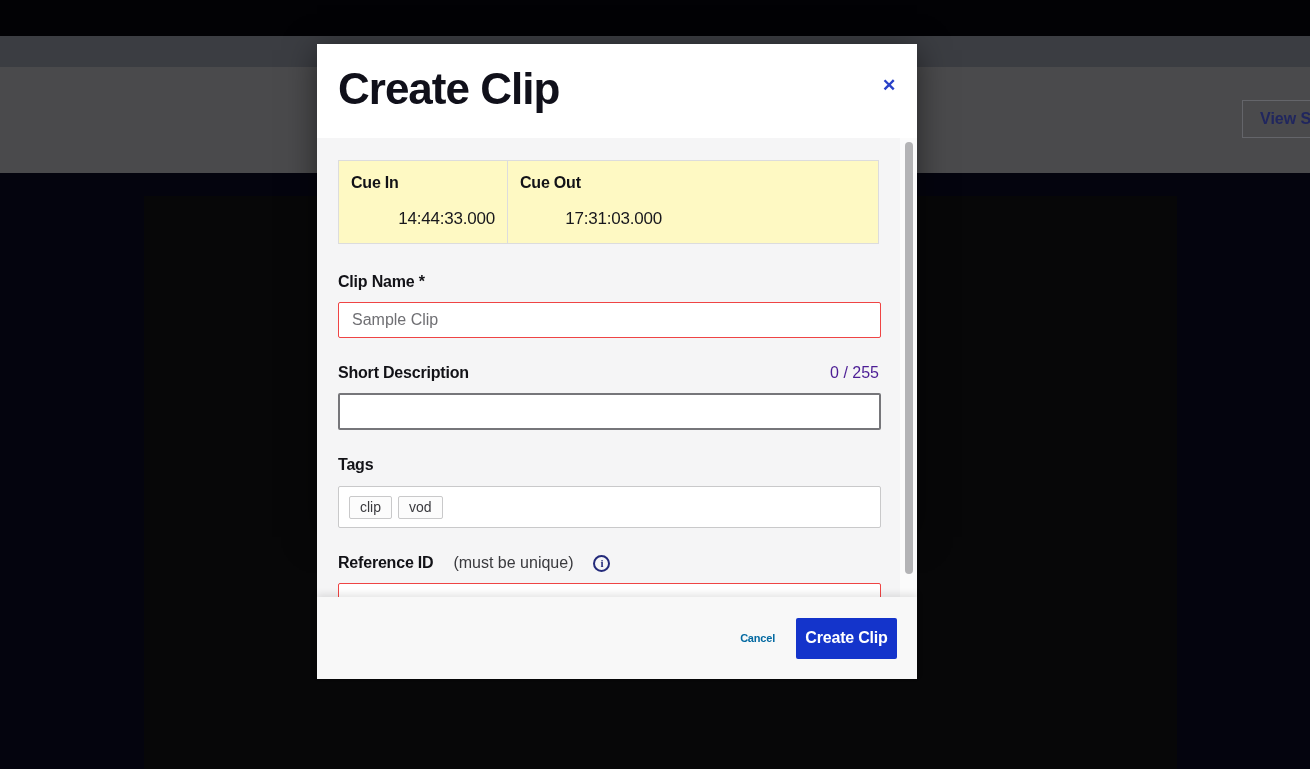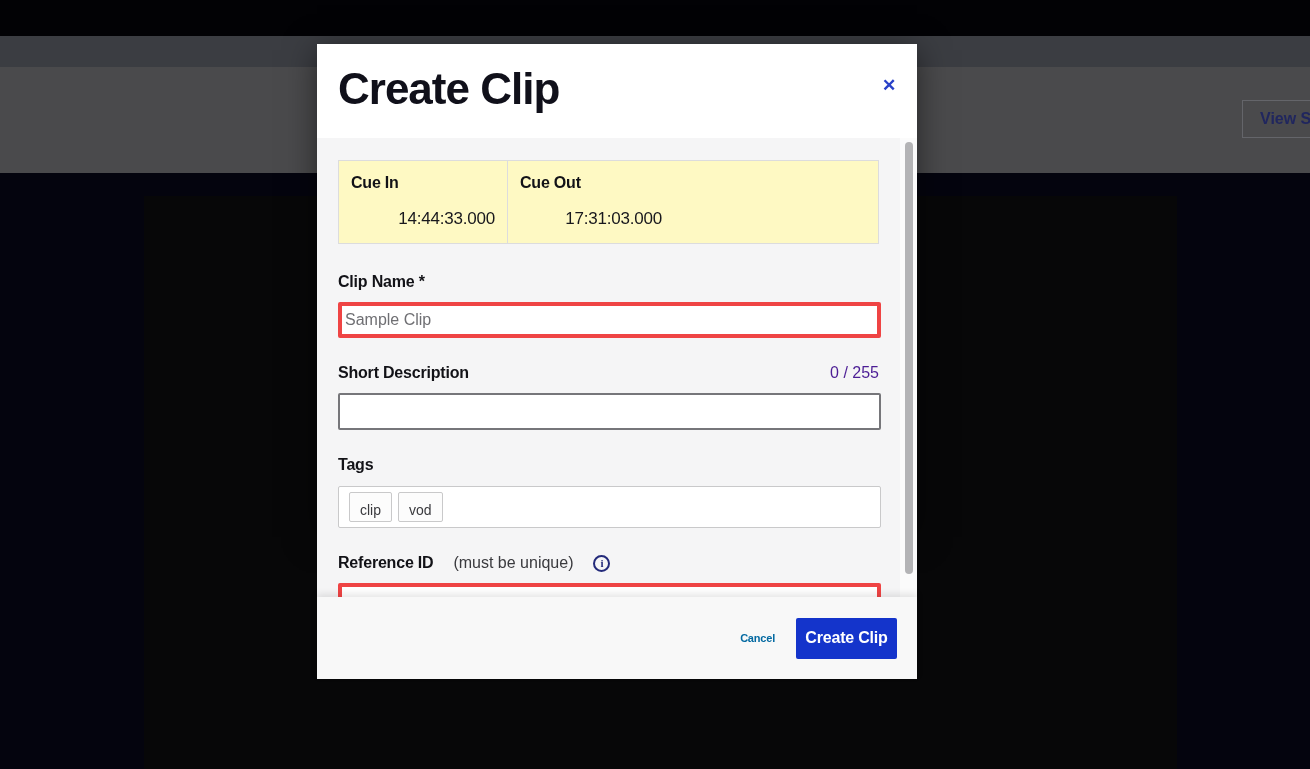--- a/index.html
+++ b/index.html
@@ -58,22 +58,22 @@
   .cue-col.c1 { width: 168px; } .cue-col.c2 { width: 167px; } .cue-col.c3 { width: 206px; }
   .cue-head { font-size: 16px; font-weight: bold; color: #121217; margin-bottom: 17px; letter-spacing: -0.2px; }
   .cue-val  { font-size: 17px; color: #18181d; letter-spacing: -0.2px; text-align: right; }
 
   .field-label { font-size: 16px; font-weight: bold; color: #121217; letter-spacing: -0.2px; }
   .label-row { display: flex; justify-content: space-between; align-items: baseline; margin-bottom: 11px; }
   .char-counter { font-size: 16px; color: #4c1d95; }
 
   .text-input {
     width: 543px; height: 36px; background: #ffffff;
-    border: 4px solid #ef4444; border-radius: 2px;
-    padding: 0 3px; font-size: 16px; color: #333;
+    border: 1px solid #ef4444; border-radius: 2px;
+    padding: 0 13px; font-size: 16px; color: #333;
     font-family: "Liberation Sans", sans-serif; outline: none; display: block;
   }
   .text-input::placeholder { color: #6f6f73; opacity: 1; }
 
   .desc-textarea {
     width: 543px; height: 37px; background: #ffffff;
     border: 2px solid #76767a; border-radius: 2px;
     padding: 4px 12px; font-size: 16px; color: #333;
     font-family: "Liberation Sans", sans-serif; resize: none; outline: none; display: block;
   }
@@ -81,21 +81,21 @@
   .section { margin-bottom: 26px; }
   .section-tags .field-label { margin-bottom: 12px; display: block; }
 
   .tags-box {
     width: 543px; height: 42px; background: #ffffff;
     border: 1px solid #c9c9ca; border-radius: 2px;
     padding: 8px 10px; display: flex; align-items: center; gap: 6px;
   }
   .tag-chip {
     border: 1px solid #c9c9ca; background: #fcfcfc; border-radius: 2px;
-    padding: 9px 10px 3px 10px; font-size: 14px; color: #3a3a3e; line-height: 16px;
+    padding: 2px 10px 3px 10px; font-size: 14px; color: #3a3a3e; line-height: 16px;
   }
 
   .ref-label-row { display: flex; align-items: center; gap: 20px; margin-bottom: 11px; }
   .ref-hint { font-size: 16px; font-weight: normal; color: #3a3a3e; }
   .info-icon {
     width: 17px; height: 17px; border: 2px solid #232a7a; border-radius: 50%;
     color: #232a7a; font-size: 11px; font-weight: bold;
     display: inline-flex; align-items: center; justify-content: center;
     font-family: "Liberation Serif", serif; cursor: pointer;
   }

